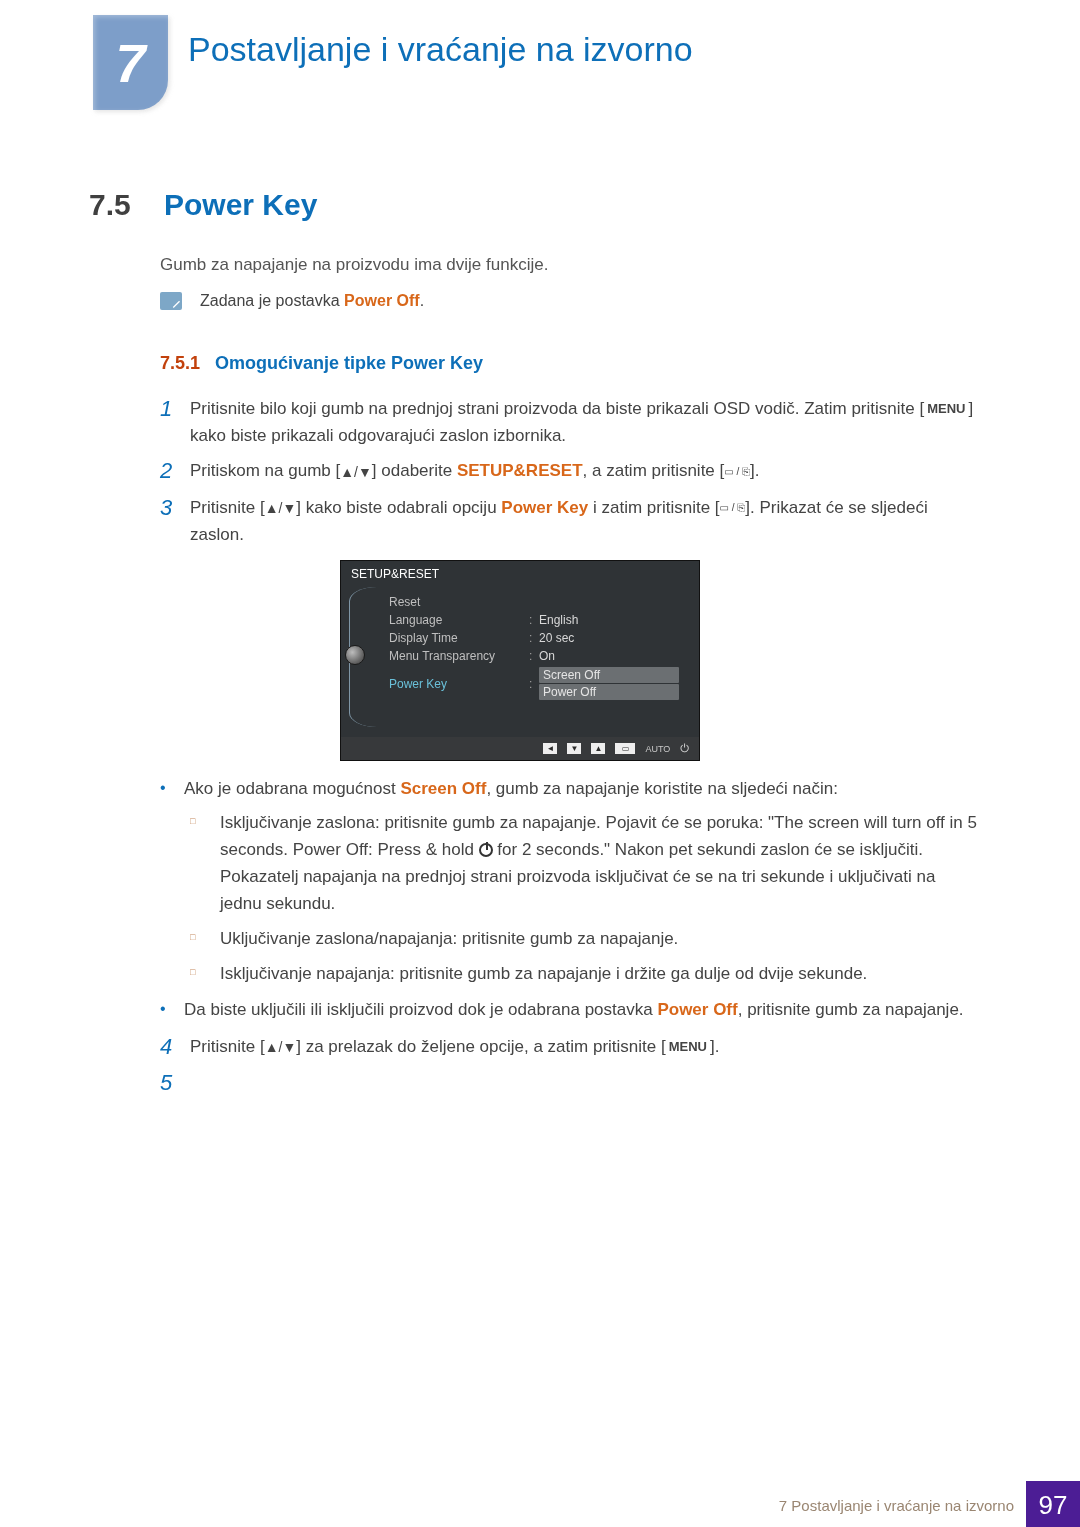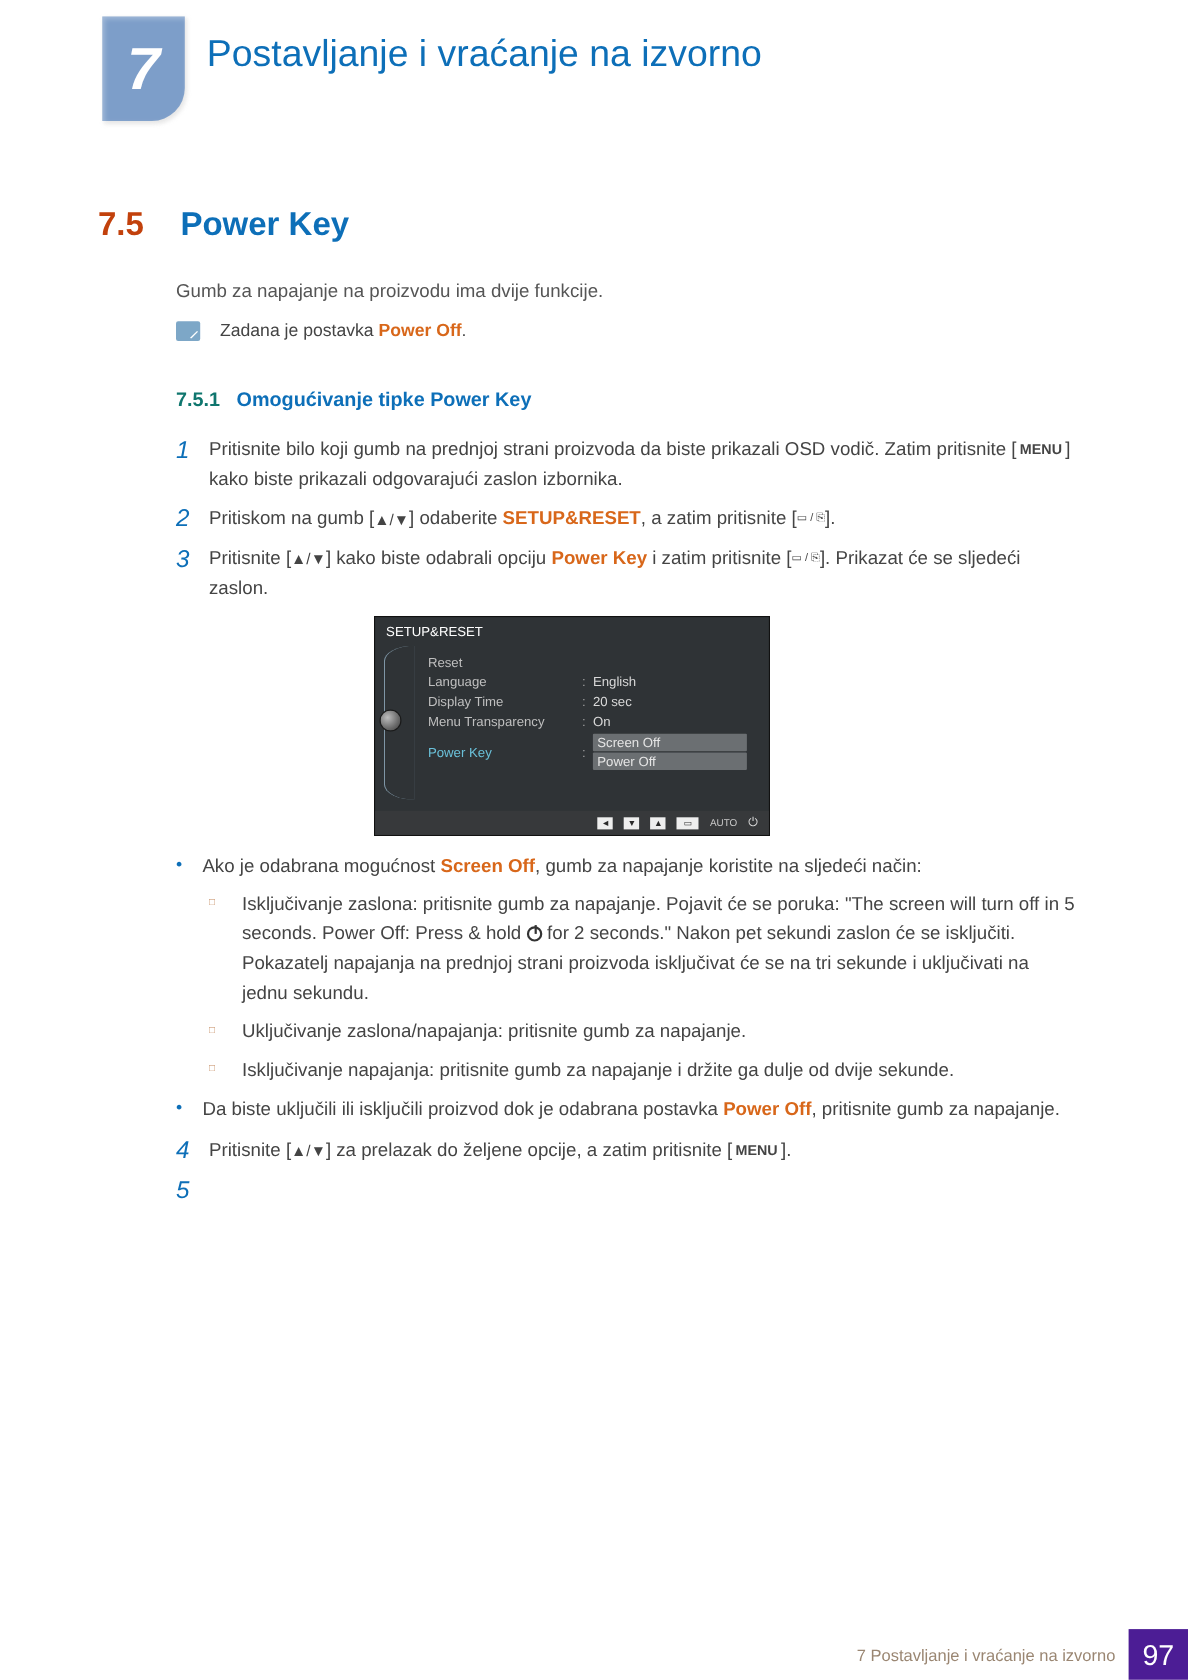--- a/index.html
+++ b/index.html
@@ -43,21 +43,21 @@
   .section-row {
     position: absolute;
     top: 188px;
     left: 89px;
     display: flex;
     align-items: baseline;
   }
   .section-num {
     font-size: 30px;
     font-weight: bold;
-    color: #c2410c;
+    color: #404040;
     width: 70px;
   }
   .section-title {
     font-size: 30px;
     font-weight: bold;
     color: #0d6fb8;
     margin-left: 5px;
   }
   .intro-text {
     position: absolute;
@@ -91,21 +91,21 @@
   }
   .note-text { font-size: 16px; color: #444; }
   .accent-orange { color: #d8671a; font-weight: bold; }
   .sub-row {
     position: absolute;
     top: 353px;
     left: 160px;
     display: flex;
     align-items: baseline;
   }
-  .sub-num { font-size: 18px; font-weight: bold; color: #0f766e; width: 55px; }
+  .sub-num { font-size: 18px; font-weight: bold; color: #c2410c; width: 55px; }
   .sub-title { font-size: 18px; font-weight: bold; color: #0d6fb8; }
   .steps {
     position: absolute;
     top: 395px;
     left: 160px;
     width: 820px;
   }
   .step { display: flex; margin-bottom: 8px; }
   .step-num {
     font-size: 22px;

